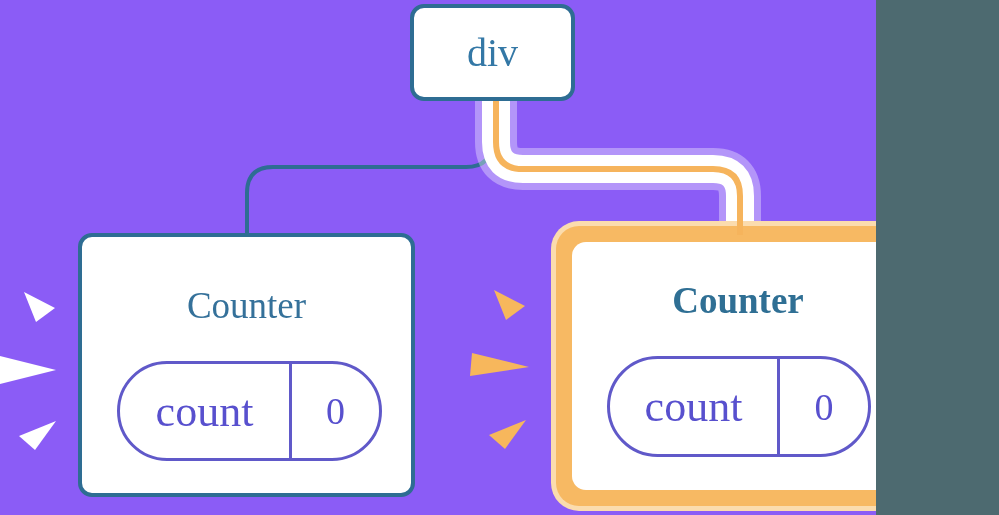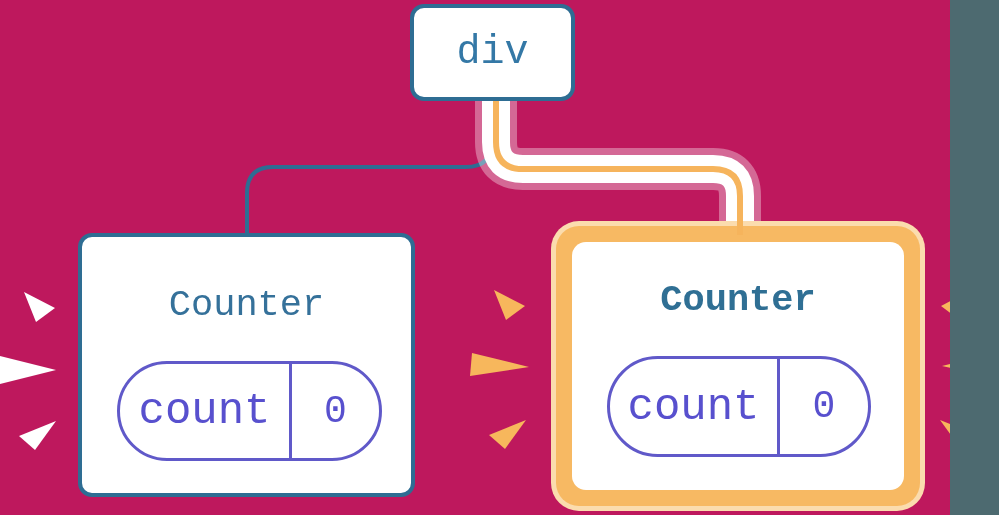--- a/index.html
+++ b/index.html
@@ -1,19 +1,19 @@
 <!DOCTYPE html>
 <html><head>
 <meta charset="utf-8">
 <style>
   html,body{margin:0;padding:0;background:#4D6A70;}
   .stage{
-    position:relative;width:950px;height:515px;overflow:hidden;
-    background:#be185d;
-    font-family:Liberation Mono, monospace;
+    position:relative;width:876px;height:515px;overflow:hidden;
+    background:#8b5cf6;
+    font-family:Liberation Serif, serif;
   }
   .layer{position:absolute;left:0;top:0;width:999px;height:515px;z-index:1;}
 
   
   .root-node{
     position:absolute;left:410px;top:4px;width:165px;height:97px;
     box-sizing:border-box;background:#fff;border:4px solid #2E6D93;border-radius:14px;
     display:flex;align-items:center;justify-content:center;z-index:2;
   }
   .root-node .lbl{color:#3478A6;font-size:40px;line-height:1;}

